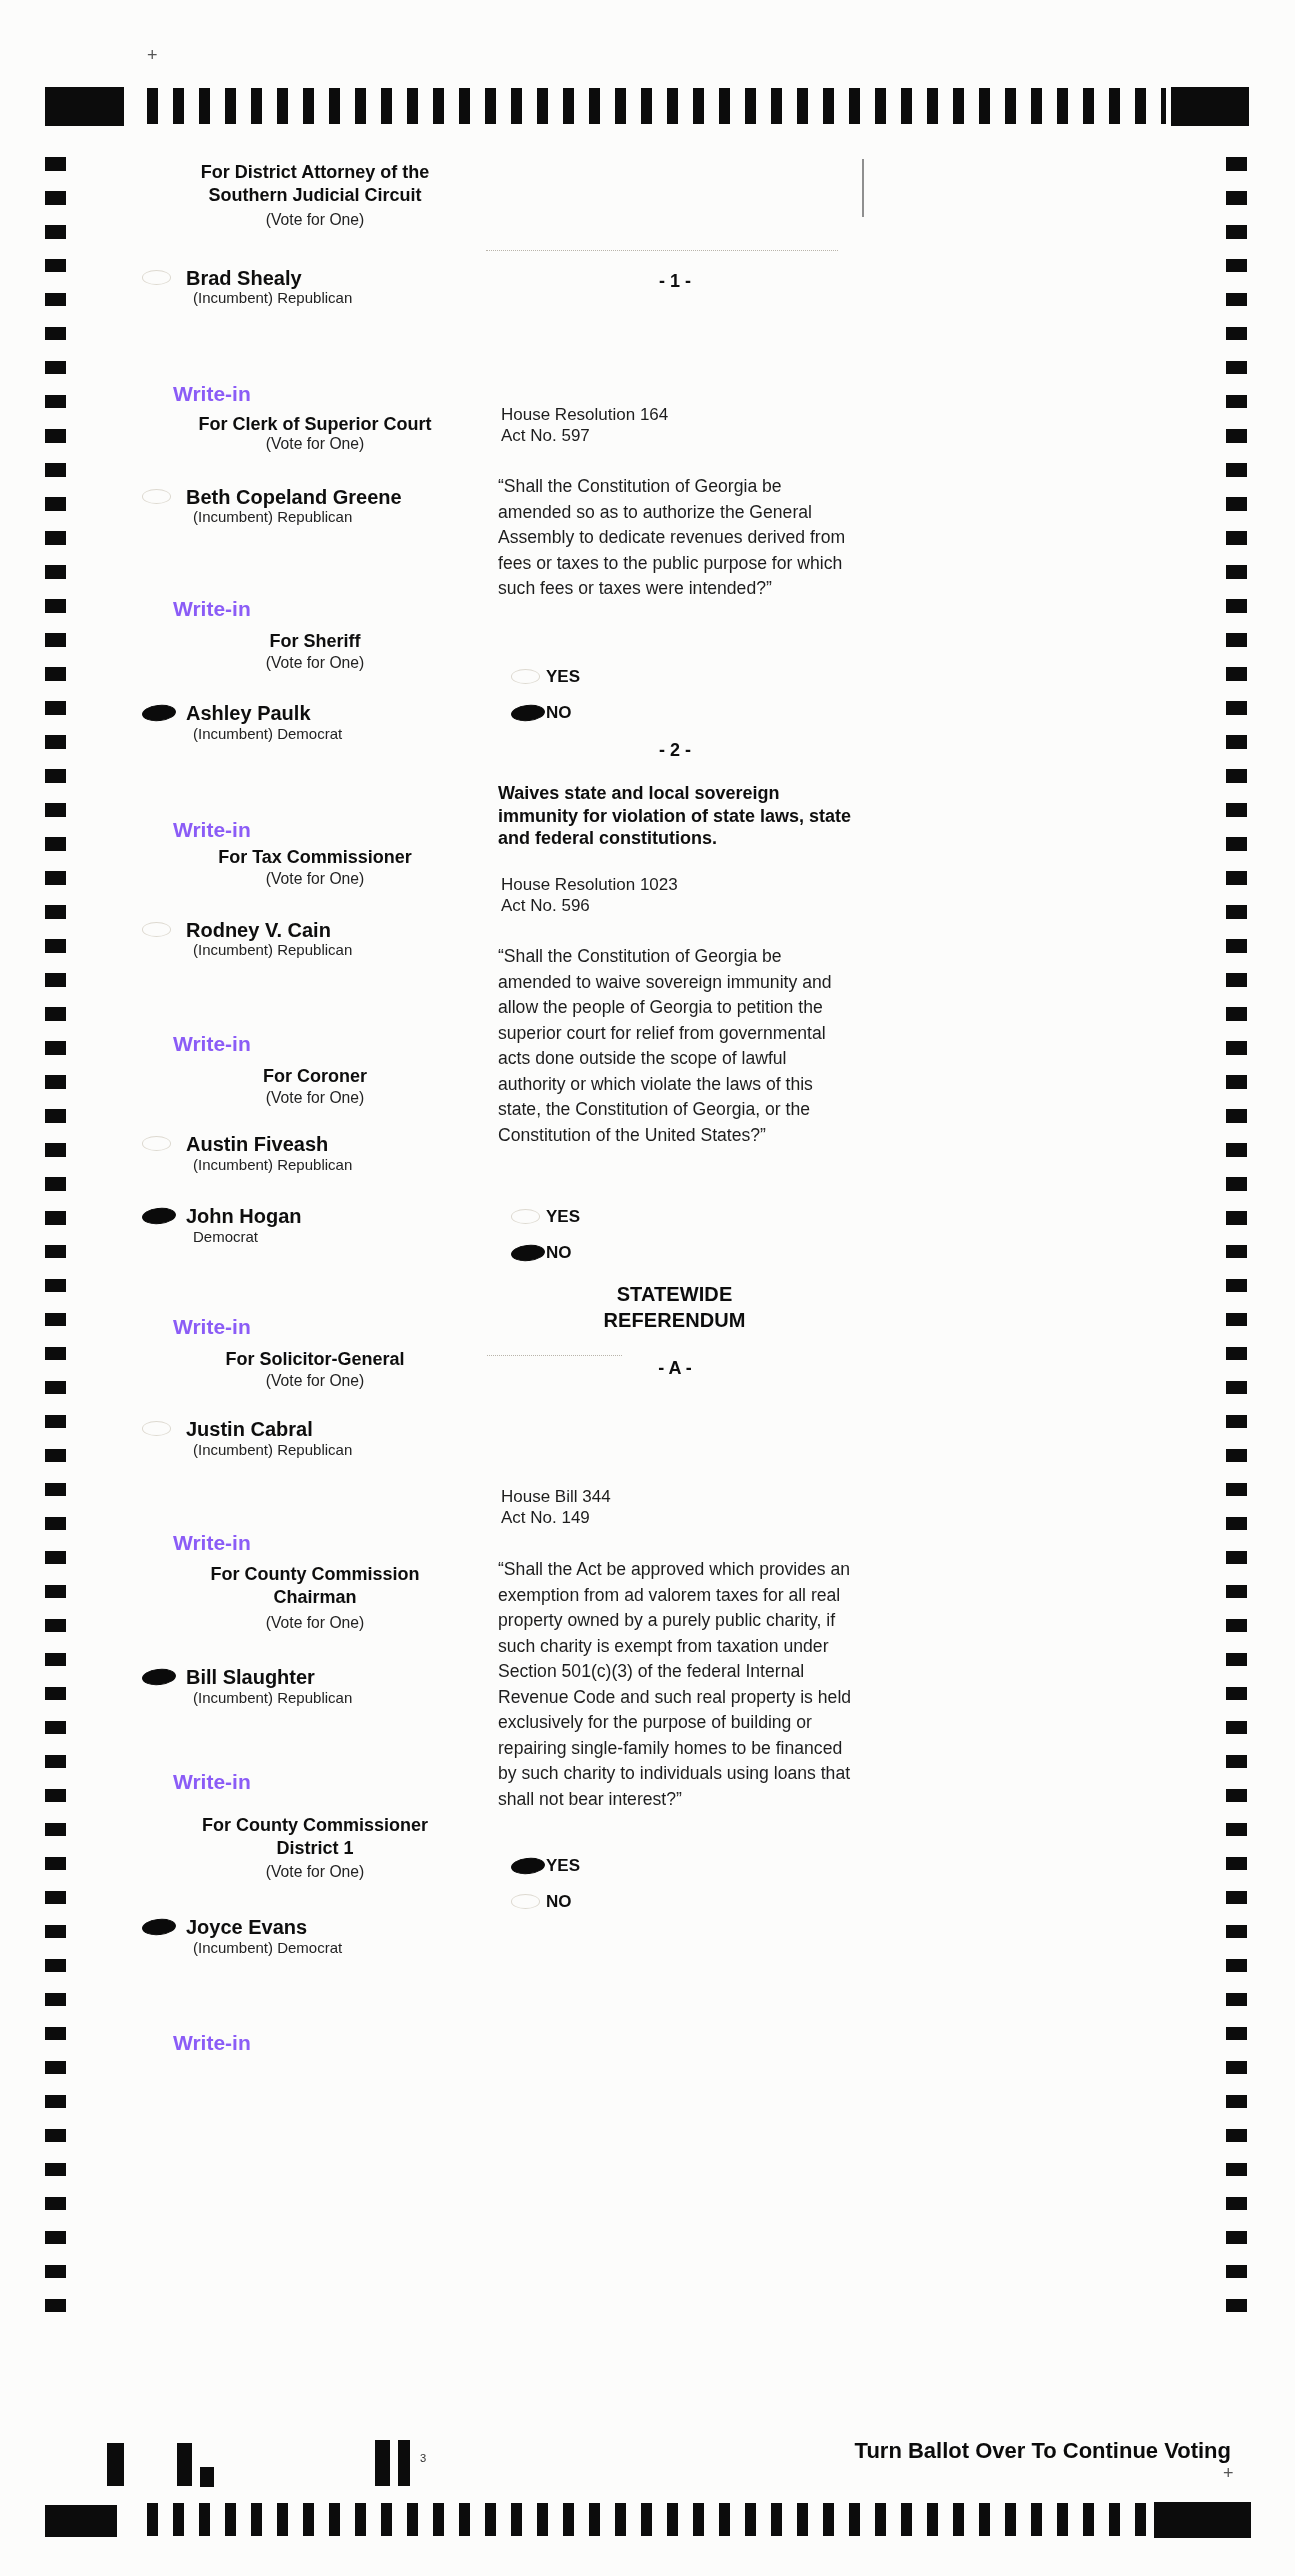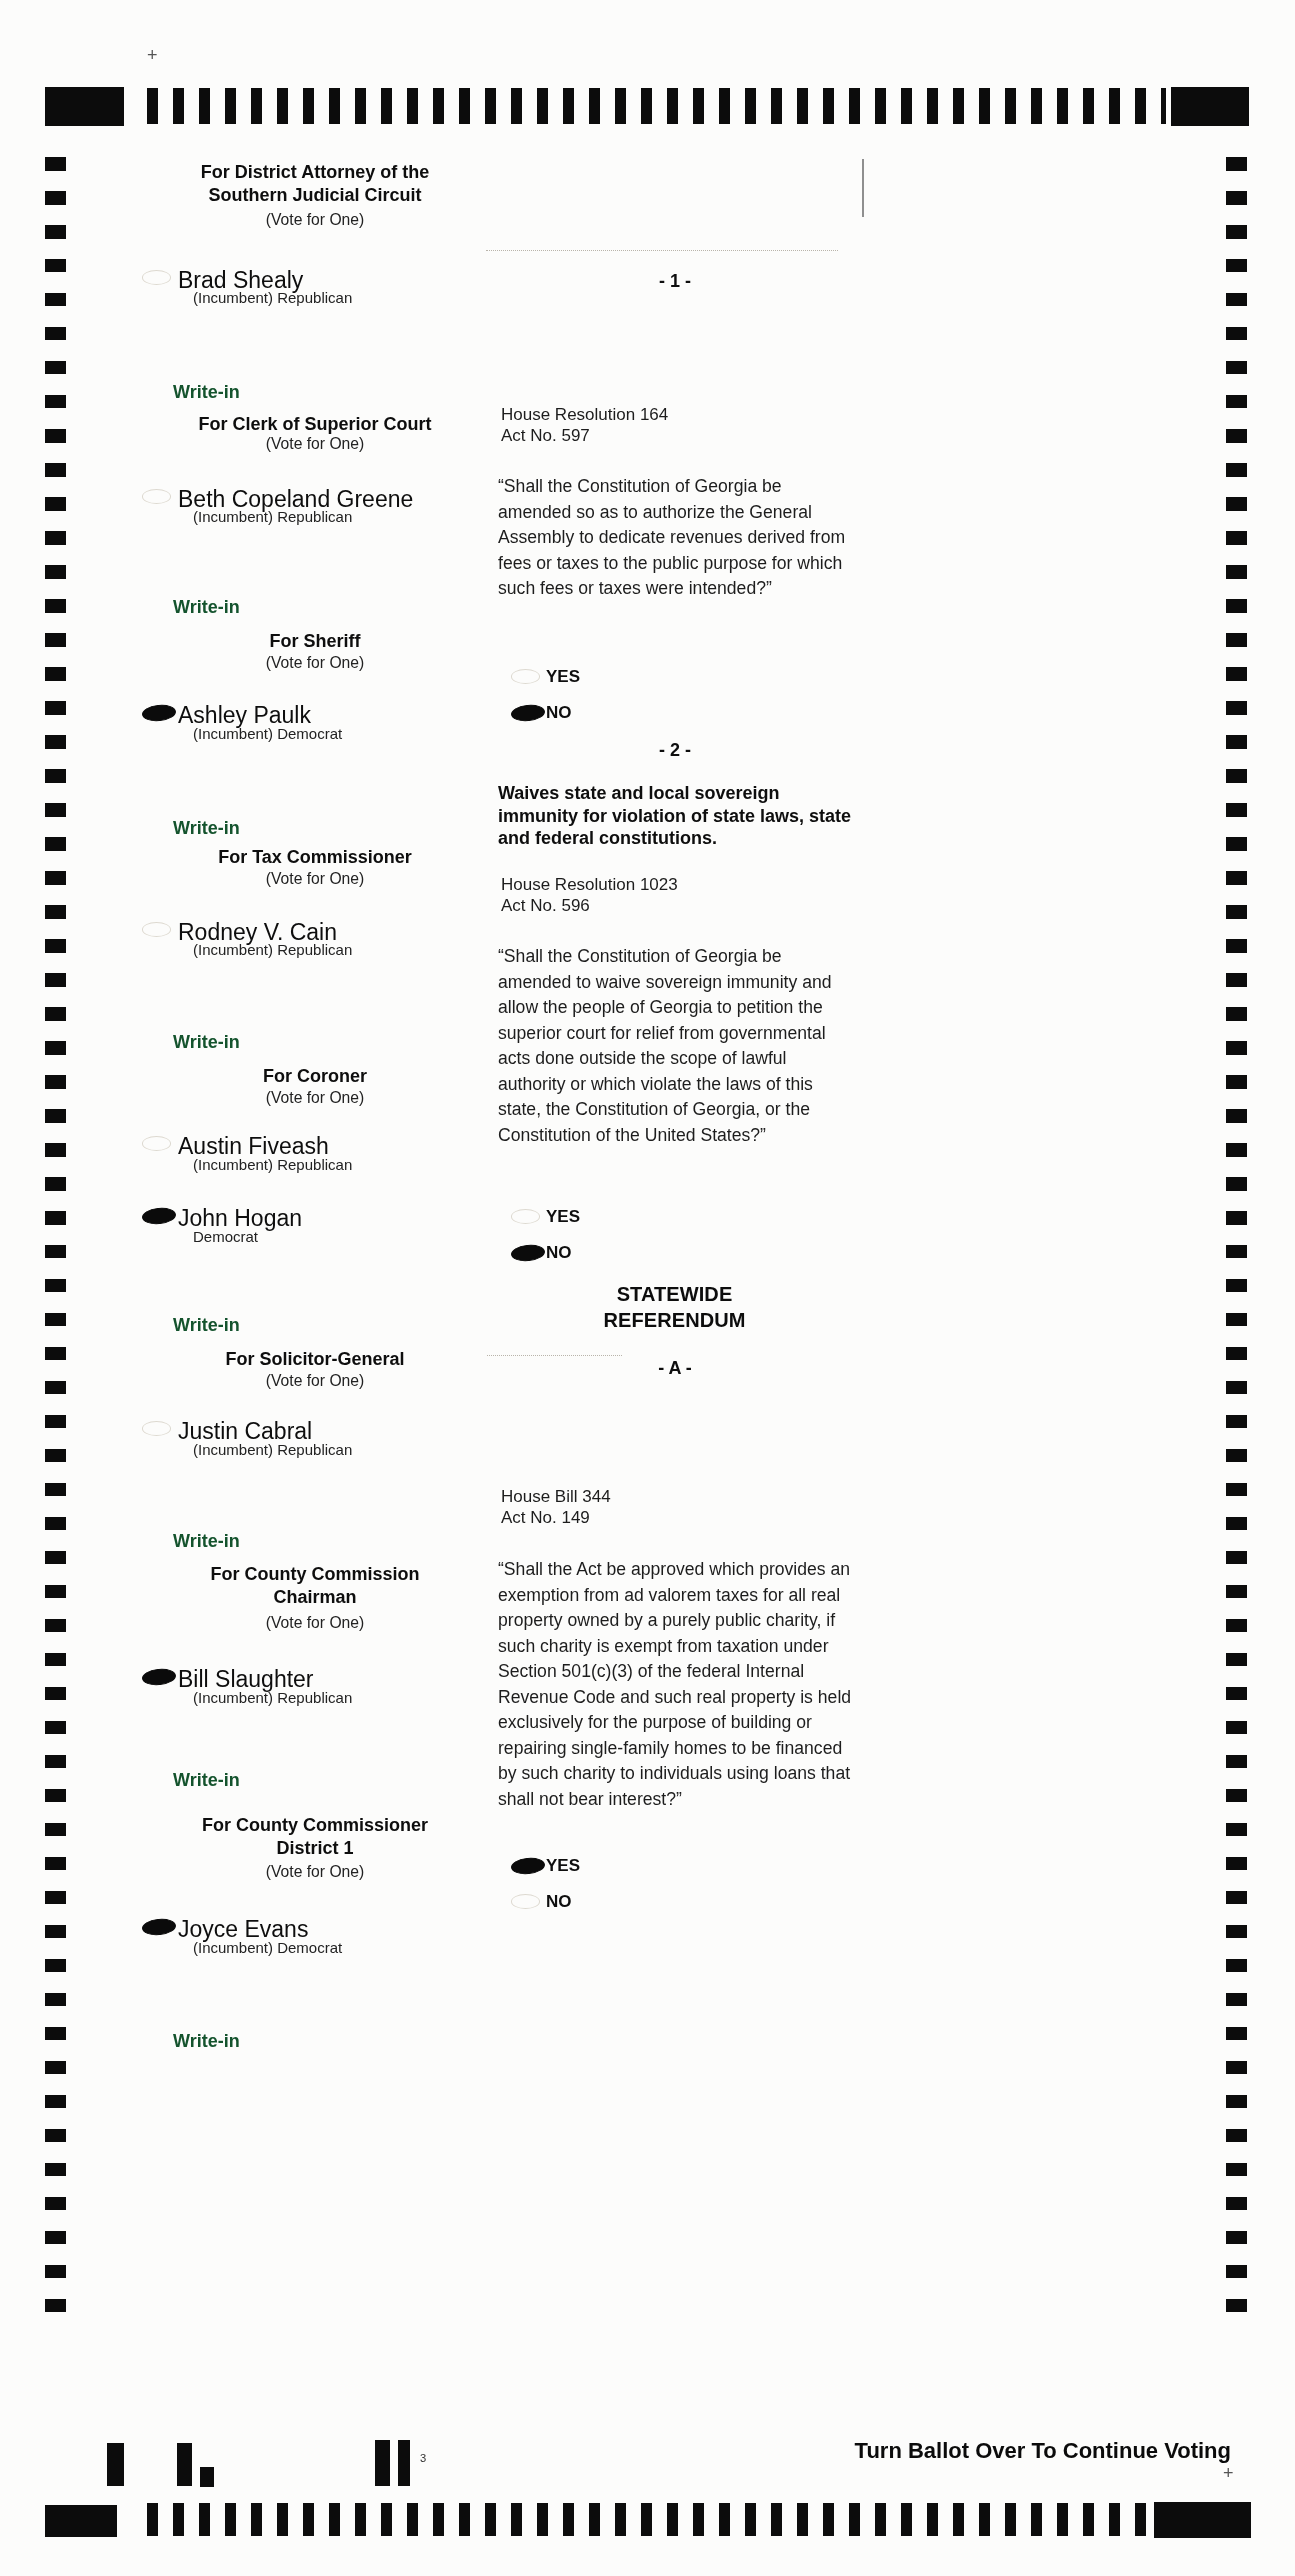--- a/index.html
+++ b/index.html
@@ -15,23 +15,23 @@
 
   
   .tm-col{width:21px;background:repeating-linear-gradient(to bottom,#0c0c0c 0 13.5px,transparent 13.5px 34px);}
   .tm-row{height:36px;background:repeating-linear-gradient(to right,#0c0c0c 0 11.2px,transparent 11.2px 26px);}
   .tm-block{background:#0c0c0c;}
   .corner-mark{font-size:18px;color:#555;}
 
   
   .race-title{left:184px;width:262px;text-align:center;font-weight:bold;font-size:18px;line-height:23px;color:#0e0e0e;}
   .race-instr{left:184px;width:262px;text-align:center;font-size:15.7px;color:#222;}
-  .cand-name{left:178px;font-size:23px;font-weight:normal;color:#0e0e0e;}
+  .cand-name{left:186px;font-size:20px;font-weight:bold;color:#0e0e0e;}
   .cand-party{left:193px;font-size:15px;color:#222;}
-  .write-in{left:173px;font-size:18px;font-weight:bold;color:#14532d;}
+  .write-in{left:173px;font-size:21px;font-weight:bold;color:#8b5cf6;}
 
   
   .oval{width:27px;height:12.7px;border-radius:50%;}
   .oval.empty{border:1.5px solid #ddd9d0;}
   .oval.filled{width:31.5px;height:14.2px;background:#0b0b0b;border:1.5px solid #0b0b0b;transform:rotate(-5deg);}
 
   
   .m-head{left:562px;width:225px;text-align:center;font-weight:bold;font-size:20px;line-height:25.5px;color:#0d0d0d;letter-spacing:0.1px;}
   .m-num{left:480px;width:390px;text-align:center;font-weight:bold;font-size:18px;color:#0e0e0e;}
   .m-summary{left:498px;width:354px;font-weight:bold;font-size:18px;line-height:22.5px;color:#0e0e0e;}

